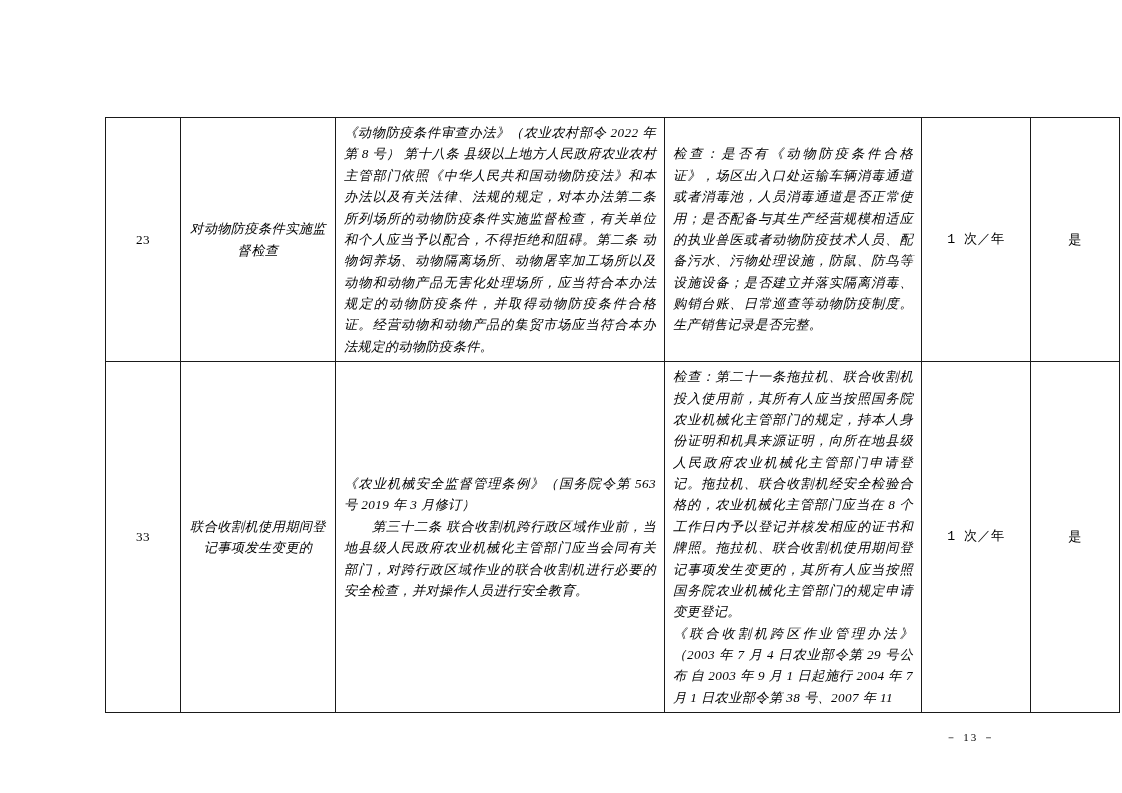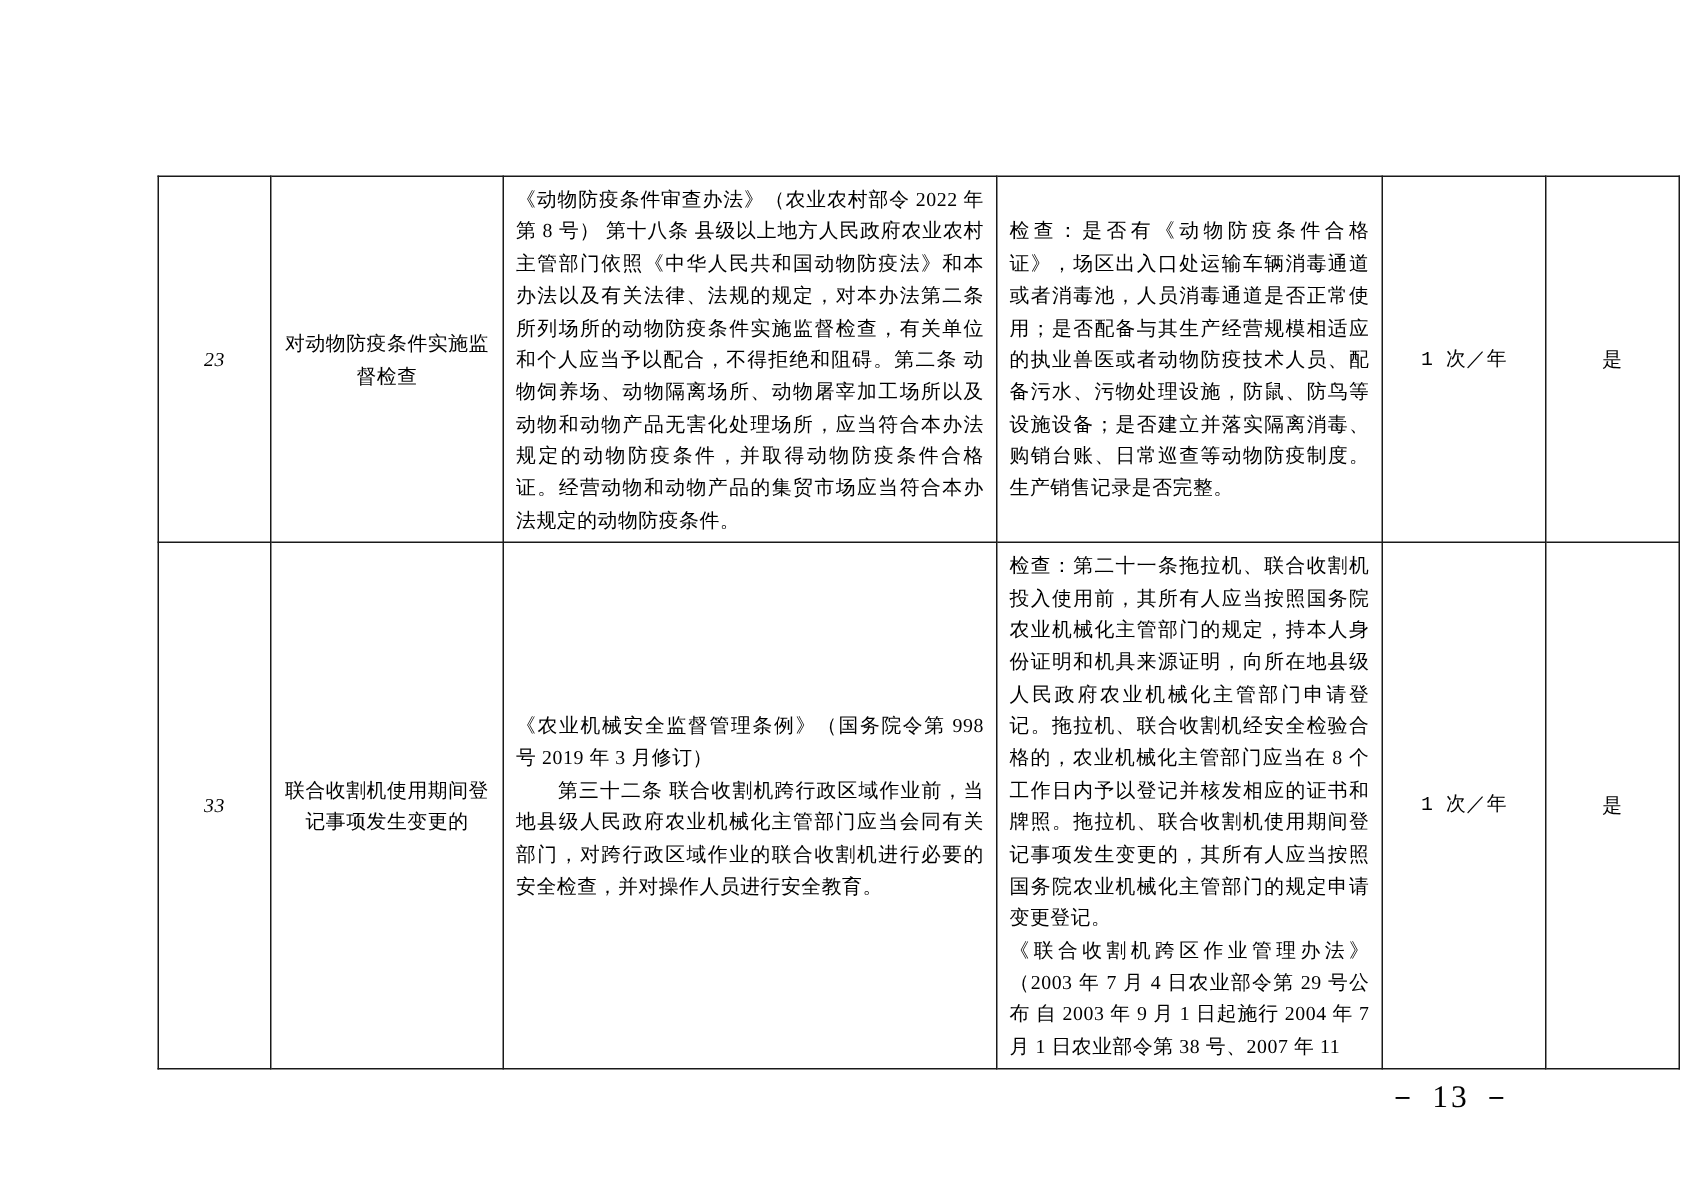--- a/index.html
+++ b/index.html
@@ -32,43 +32,43 @@
     table-layout: fixed;
   }
   .doc-table td {
     border: 1px solid #1a1a1a;
     vertical-align: middle;
     padding: 4px 8px;
     font-size: 13.2px;
     line-height: 1.62;
     letter-spacing: 0.4px;
   }
-  .col-no      { width: 58px;  text-align: center; font-style: italic; }
+  .col-no      { width: 58px;  text-align: center; }
   .col-item    { width: 138px; text-align: center; }
   .col-basis   { width: 312px; text-align: left; }
   .col-content { width: 240px; text-align: left; }
   .col-freq    { width: 92px;  text-align: center; font-family: Liberation Mono, monospace; }
   .col-flag    { width: 72px;  text-align: center; }
 
-  .cell-text { display: block; }
+  .cell-text { display: block; font-style: italic; }
   .cell-text p {
     margin: 0;
     text-align: justify;
     text-justify: inter-ideograph;
   }
   .basis-cell { vertical-align: middle; }
   .content-cell { vertical-align: top; padding-top: 8px; margin-left: 48px; }
   .item-cell { vertical-align: middle; }
   .basis-title { text-align: justify; }
 
   .page-number {
     position: absolute;
-    right: 112px;
+    right: 126px;
     bottom: 48px;
-    font-size: 21px;
+    font-size: 11px;
     letter-spacing: 2px;
     font-family: "Liberation Serif", serif;
   }
 </style>
 </head>
 <body>
 
 <div class="page">
 
   <table class="doc-table">
@@ -100,21 +100,21 @@
 
       <tr>
         <td class="col-no">
           <span>33</span>
         </td>
         <td class="col-item item-cell">
           <span class="cell-text">联合收割机使用期间登记事项发生变更的</span>
         </td>
         <td class="col-basis basis-cell">
           <div class="cell-text">
-            <p class="basis-title">《农业机械安全监督管理条例》（国务院令第 998 号  2019 年 3 月修订）</p>
+            <p class="basis-title">《农业机械安全监督管理条例》（国务院令第 563 号  2019 年 3 月修订）</p>
             <p>　　第三十二条  联合收割机跨行政区域作业前，当地县级人民政府农业机械化主管部门应当会同有关部门，对跨行政区域作业的联合收割机进行必要的安全检查，并对操作人员进行安全教育。</p>
           </div>
         </td>
         <td class="col-content content-cell">
           <div class="cell-text">
             <p>检查：第二十一条拖拉机、联合收割机投入使用前，其所有人应当按照国务院农业机械化主管部门的规定，持本人身份证明和机具来源证明，向所在地县级人民政府农业机械化主管部门申请登记。拖拉机、联合收割机经安全检验合格的，农业机械化主管部门应当在 8 个工作日内予以登记并核发相应的证书和牌照。拖拉机、联合收割机使用期间登记事项发生变更的，其所有人应当按照国务院农业机械化主管部门的规定申请变更登记。</p>
             <p>《联合收割机跨区作业管理办法》（2003 年 7 月 4 日农业部令第 29 号公布  自 2003 年 9 月 1 日起施行  2004 年 7 月 1 日农业部令第 38 号、2007 年 11</p>
           </div>
         </td>
         <td class="col-freq">

